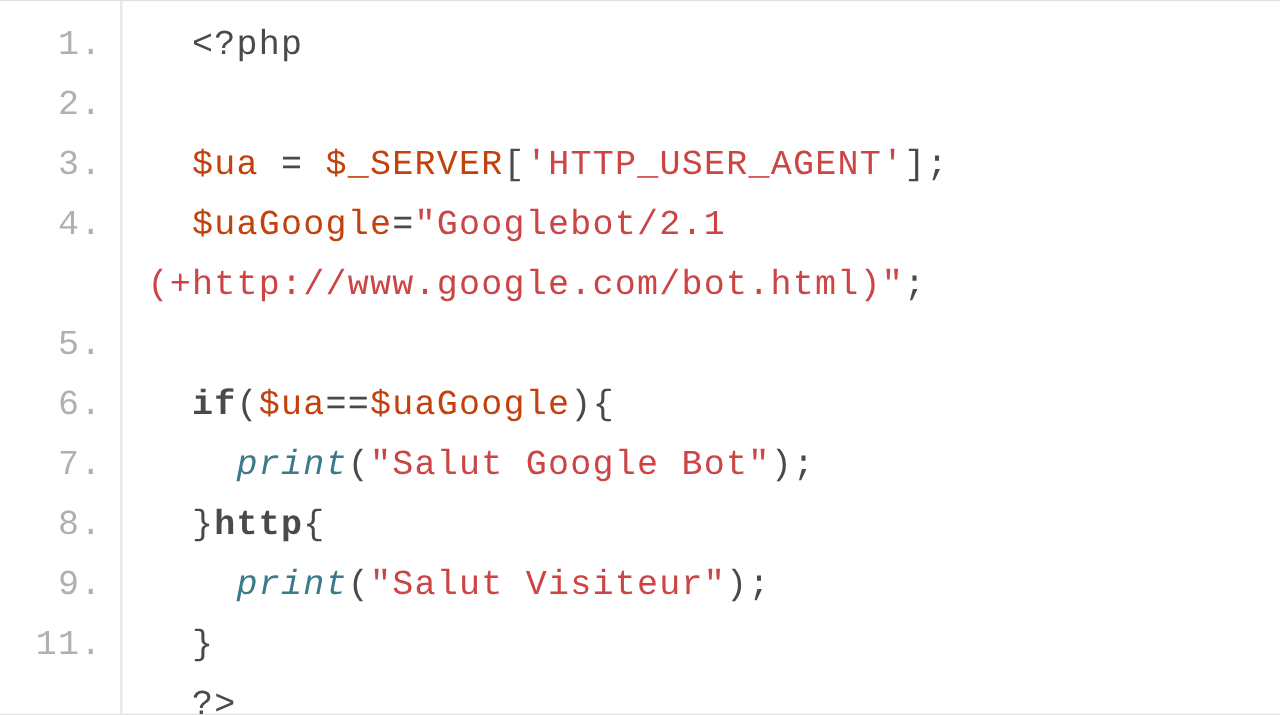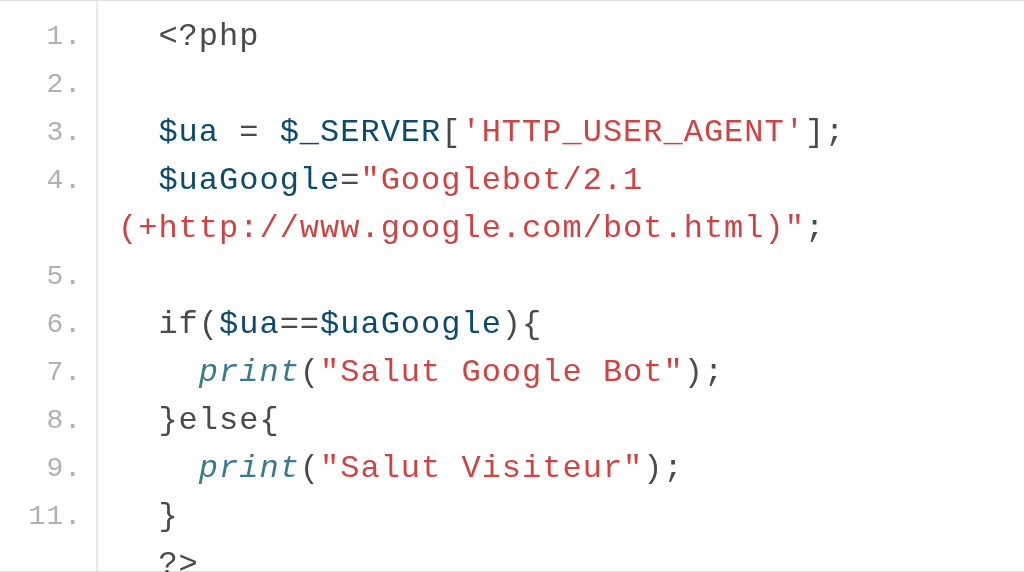--- a/index.html
+++ b/index.html
@@ -31,34 +31,34 @@
       font-size: 28px;
       line-height: 48px;
       font-family: Consolas, Monaco, 'Courier New', monospace;
       letter-spacing: 1px;
     }
     .line-number.wrap-spacer {
       visibility: hidden;
     }
     .code {
       padding: 12px 0 12px 20px;
-      font-size: 32px;
+      font-size: 28px;
       line-height: 48px;
       color: #4a4a4a;
       letter-spacing: 1px;
     }
     .code-line {
       white-space: pre;
       height: 48px;
     }
     .tok-default { color: #4a4a4a; }
     .tok-string { color: #c44; }
-    .tok-keyword { color: #4a4a4a; font-weight: normal; }
+    .tok-keyword { color: #4a4a4a; font-weight: bold; }
     .tok-function { color: #3a7a8a; font-style: italic; }
-    .tok-variable { color: #0c4a6e; text-align: right; }
+    .tok-variable { color: #c2410c; text-align: right; }
     .tok-punct { color: #4a4a4a; }
   </style>
 </head>
 <body>
 
 <div class="code-block">
   <div class="gutter" id="gutter">
       <div class="line-number">1.</div>
       <div class="line-number">2.</div>
       <div class="line-number">3.</div>
@@ -73,18 +73,18 @@
     </div>
   <div class="code" id="code">
       <div class="code-line">  <span class="tok-default">&lt;?php</span></div>
       <div class="code-line">  </div>
       <div class="code-line">  <span class="tok-variable">$ua</span><span class="tok-default"> </span><span class="tok-punct">=</span><span class="tok-default"> </span><span class="tok-variable">$_SERVER</span><span class="tok-punct">[</span><span class="tok-string">'HTTP_USER_AGENT'</span><span class="tok-punct">]</span><span class="tok-punct">;</span></div>
       <div class="code-line">  <span class="tok-variable">$uaGoogle</span><span class="tok-punct">=</span><span class="tok-string">"Googlebot/2.1 </span></div>
       <div class="code-line"><span class="tok-string">(+http://www.google.com/bot.html)"</span><span class="tok-punct">;</span></div>
       <div class="code-line">  </div>
       <div class="code-line">  <span class="tok-keyword">if</span><span class="tok-punct">(</span><span class="tok-variable">$ua</span><span class="tok-punct">==</span><span class="tok-variable">$uaGoogle</span><span class="tok-punct">)</span><span class="tok-punct">{</span></div>
       <div class="code-line">    <span class="tok-function">print</span><span class="tok-punct">(</span><span class="tok-string">"Salut Google Bot"</span><span class="tok-punct">)</span><span class="tok-punct">;</span></div>
-      <div class="code-line">  <span class="tok-punct">}</span><span class="tok-keyword">else</span><span class="tok-punct">{</span></div>
+      <div class="code-line">  <span class="tok-punct">}</span><span class="tok-keyword">http</span><span class="tok-punct">{</span></div>
       <div class="code-line">    <span class="tok-function">print</span><span class="tok-punct">(</span><span class="tok-string">"Salut Visiteur"</span><span class="tok-punct">)</span><span class="tok-punct">;</span></div>
       <div class="code-line">  <span class="tok-punct">}</span></div>
       <div class="code-line">  <span class="tok-default">?&gt;</span></div>
     </div>
 </div>
 
 </body></html>

